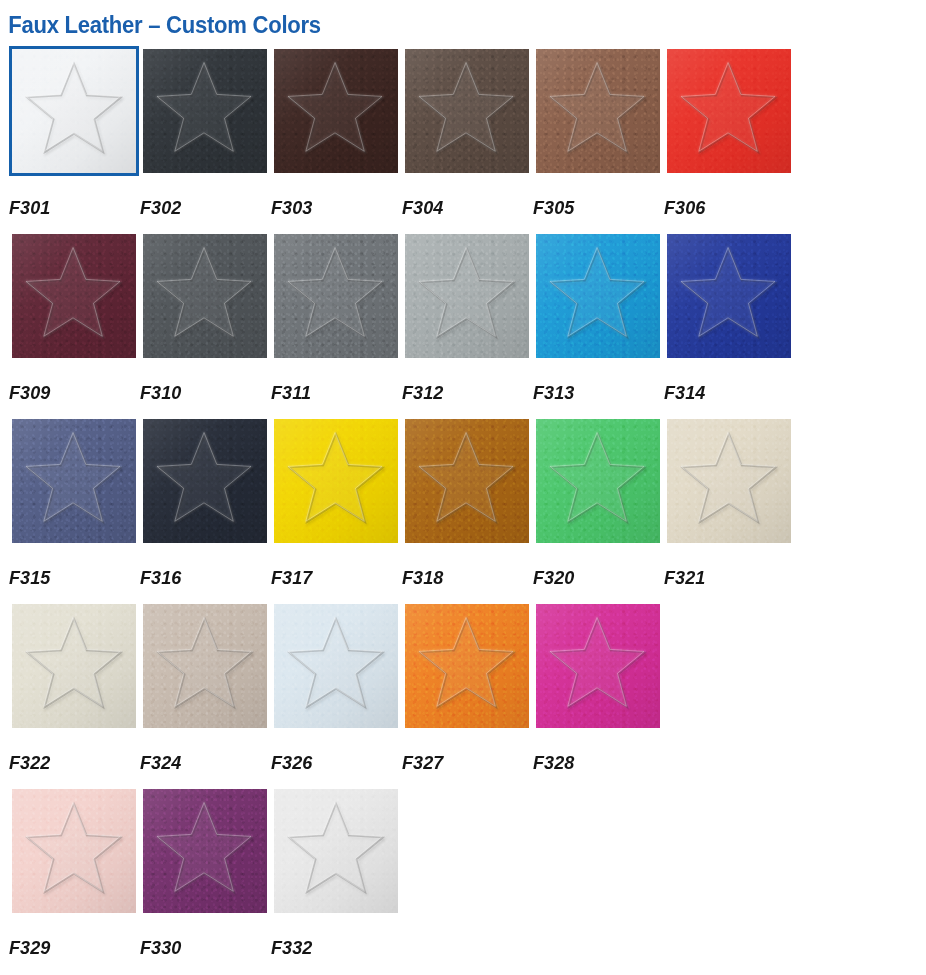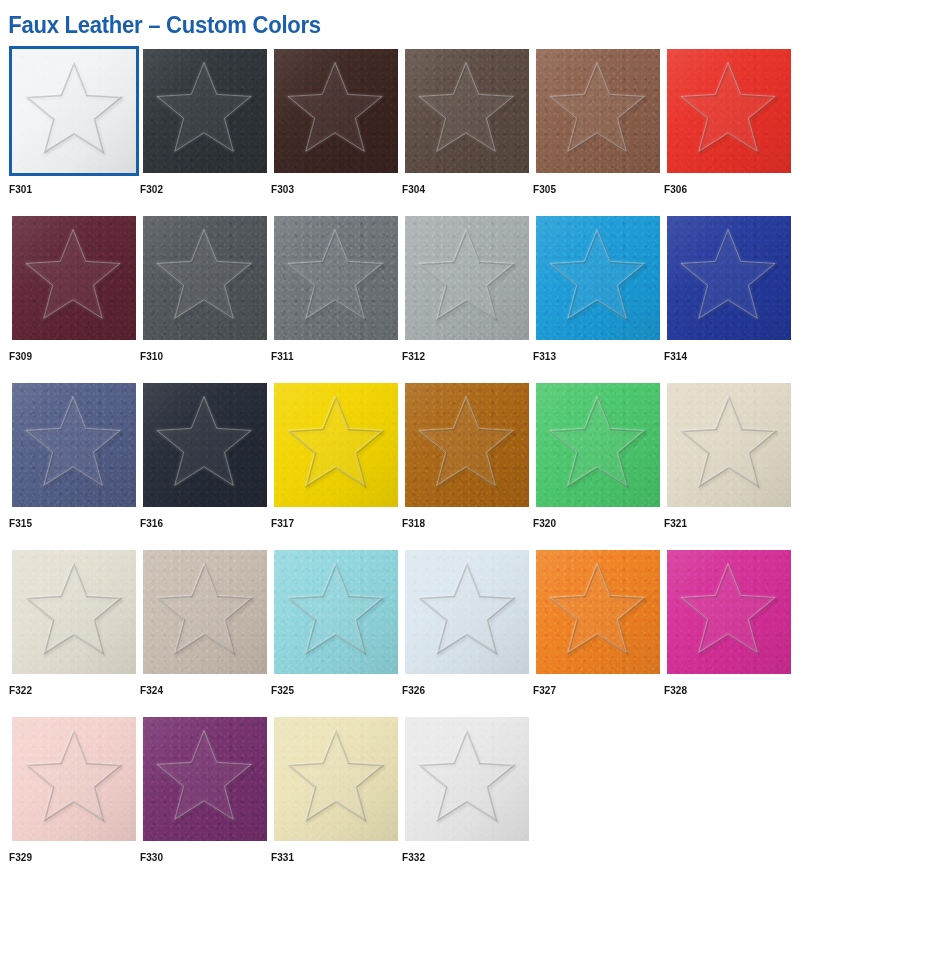--- a/index.html
+++ b/index.html
@@ -98,27 +98,28 @@
     left: 50%;
     top: 50%;
     width: 108px;
     height: 108px;
     transform: translate(-50%, -50%);
     pointer-events: none;
   }
   .chip-star svg { display: block; width: 100%; height: 100%; }
 
   .swatch-label {
-    margin-top: 6px;
+    margin-top: 24px;
     font-family: "Liberation Sans", sans-serif;
-    font-size: 10px;
+    font-size: 18px;
     font-weight: bold;
     color: #151515;
     line-height: 16px;
     letter-spacing: 0.1px;
+    font-style: italic;
   }
 </style>
 </head>
 <body>
 
 <h1 id="page-title">Faux Leather – Custom Colors</h1>
 
 <div id="swatch-grid">
     <div class="swatch-row">
       <div class="swatch-cell selected">
@@ -522,40 +523,20 @@
               <path d="M50 6 L61.8 35.5 L93.5 37.4 L68.9 57.6 L77.1 88.2 L50 71.1 L22.9 88.2 L31.1 57.6 L6.5 37.4 L38.2 35.5 Z" fill="rgba(255,255,255,0.035)" stroke="rgba(0,0,0,0.22)" stroke-width="1.6" filter="url(#emb)"></path>
               <path d="M50 6 L61.8 35.5 L93.5 37.4 L68.9 57.6 L77.1 88.2 L50 71.1 L22.9 88.2 L31.1 57.6 L6.5 37.4 L38.2 35.5 Z" fill="none" stroke="rgba(255,255,255,0.30)" stroke-width="0.9" transform="translate(-0.9,-0.9)"></path>
             </svg>
           </div>
           <div class="chip-sheen"></div>
         </div>
         <div class="swatch-label">F324</div>
       </div>
       <div class="swatch-cell">
         <div class="swatch-chip">
-          <div class="chip-color" style="background: rgb(143, 214, 221);"></div>
-          <div class="chip-grain"></div>
-          <div class="chip-star">
-            <svg viewBox="0 0 100 100" xmlns="http://www.w3.org/2000/svg">
-              <defs>
-                <filter id="emb" x="-25%" y="-25%" width="150%" height="150%">
-                  <feDropShadow dx="-1.2" dy="-1.2" stdDeviation="0.9" flood-color="#ffffff" flood-opacity="0.55"></feDropShadow>
-                  <feDropShadow dx="1.2" dy="1.6" stdDeviation="1.1" flood-color="#000000" flood-opacity="0.45"></feDropShadow>
-                </filter>
-              </defs>
-              <path d="M50 6 L61.8 35.5 L93.5 37.4 L68.9 57.6 L77.1 88.2 L50 71.1 L22.9 88.2 L31.1 57.6 L6.5 37.4 L38.2 35.5 Z" fill="rgba(255,255,255,0.035)" stroke="rgba(0,0,0,0.22)" stroke-width="1.6" filter="url(#emb)"></path>
-              <path d="M50 6 L61.8 35.5 L93.5 37.4 L68.9 57.6 L77.1 88.2 L50 71.1 L22.9 88.2 L31.1 57.6 L6.5 37.4 L38.2 35.5 Z" fill="none" stroke="rgba(255,255,255,0.30)" stroke-width="0.9" transform="translate(-0.9,-0.9)"></path>
-            </svg>
-          </div>
-          <div class="chip-sheen"></div>
-        </div>
-        <div class="swatch-label">F325</div>
-      </div>
-      <div class="swatch-cell">
-        <div class="swatch-chip">
           <div class="chip-color" style="background: rgb(219, 231, 239);"></div>
           <div class="chip-grain"></div>
           <div class="chip-star">
             <svg viewBox="0 0 100 100" xmlns="http://www.w3.org/2000/svg">
               <defs>
                 <filter id="emb" x="-25%" y="-25%" width="150%" height="150%">
                   <feDropShadow dx="-1.2" dy="-1.2" stdDeviation="0.9" flood-color="#ffffff" flood-opacity="0.55"></feDropShadow>
                   <feDropShadow dx="1.2" dy="1.6" stdDeviation="1.1" flood-color="#000000" flood-opacity="0.45"></feDropShadow>
                 </filter>
               </defs>
@@ -644,40 +625,20 @@
               <path d="M50 6 L61.8 35.5 L93.5 37.4 L68.9 57.6 L77.1 88.2 L50 71.1 L22.9 88.2 L31.1 57.6 L6.5 37.4 L38.2 35.5 Z" fill="rgba(255,255,255,0.035)" stroke="rgba(0,0,0,0.22)" stroke-width="1.6" filter="url(#emb)"></path>
               <path d="M50 6 L61.8 35.5 L93.5 37.4 L68.9 57.6 L77.1 88.2 L50 71.1 L22.9 88.2 L31.1 57.6 L6.5 37.4 L38.2 35.5 Z" fill="none" stroke="rgba(255,255,255,0.30)" stroke-width="0.9" transform="translate(-0.9,-0.9)"></path>
             </svg>
           </div>
           <div class="chip-sheen"></div>
         </div>
         <div class="swatch-label">F330</div>
       </div>
       <div class="swatch-cell">
         <div class="swatch-chip">
-          <div class="chip-color" style="background: rgb(236, 227, 184);"></div>
-          <div class="chip-grain"></div>
-          <div class="chip-star">
-            <svg viewBox="0 0 100 100" xmlns="http://www.w3.org/2000/svg">
-              <defs>
-                <filter id="emb" x="-25%" y="-25%" width="150%" height="150%">
-                  <feDropShadow dx="-1.2" dy="-1.2" stdDeviation="0.9" flood-color="#ffffff" flood-opacity="0.55"></feDropShadow>
-                  <feDropShadow dx="1.2" dy="1.6" stdDeviation="1.1" flood-color="#000000" flood-opacity="0.45"></feDropShadow>
-                </filter>
-              </defs>
-              <path d="M50 6 L61.8 35.5 L93.5 37.4 L68.9 57.6 L77.1 88.2 L50 71.1 L22.9 88.2 L31.1 57.6 L6.5 37.4 L38.2 35.5 Z" fill="rgba(255,255,255,0.035)" stroke="rgba(0,0,0,0.22)" stroke-width="1.6" filter="url(#emb)"></path>
-              <path d="M50 6 L61.8 35.5 L93.5 37.4 L68.9 57.6 L77.1 88.2 L50 71.1 L22.9 88.2 L31.1 57.6 L6.5 37.4 L38.2 35.5 Z" fill="none" stroke="rgba(255,255,255,0.30)" stroke-width="0.9" transform="translate(-0.9,-0.9)"></path>
-            </svg>
-          </div>
-          <div class="chip-sheen"></div>
-        </div>
-        <div class="swatch-label">F331</div>
-      </div>
-      <div class="swatch-cell">
-        <div class="swatch-chip">
           <div class="chip-color" style="background: rgb(233, 233, 233);"></div>
           <div class="chip-grain"></div>
           <div class="chip-star">
             <svg viewBox="0 0 100 100" xmlns="http://www.w3.org/2000/svg">
               <defs>
                 <filter id="emb" x="-25%" y="-25%" width="150%" height="150%">
                   <feDropShadow dx="-1.2" dy="-1.2" stdDeviation="0.9" flood-color="#ffffff" flood-opacity="0.55"></feDropShadow>
                   <feDropShadow dx="1.2" dy="1.6" stdDeviation="1.1" flood-color="#000000" flood-opacity="0.45"></feDropShadow>
                 </filter>
               </defs>

